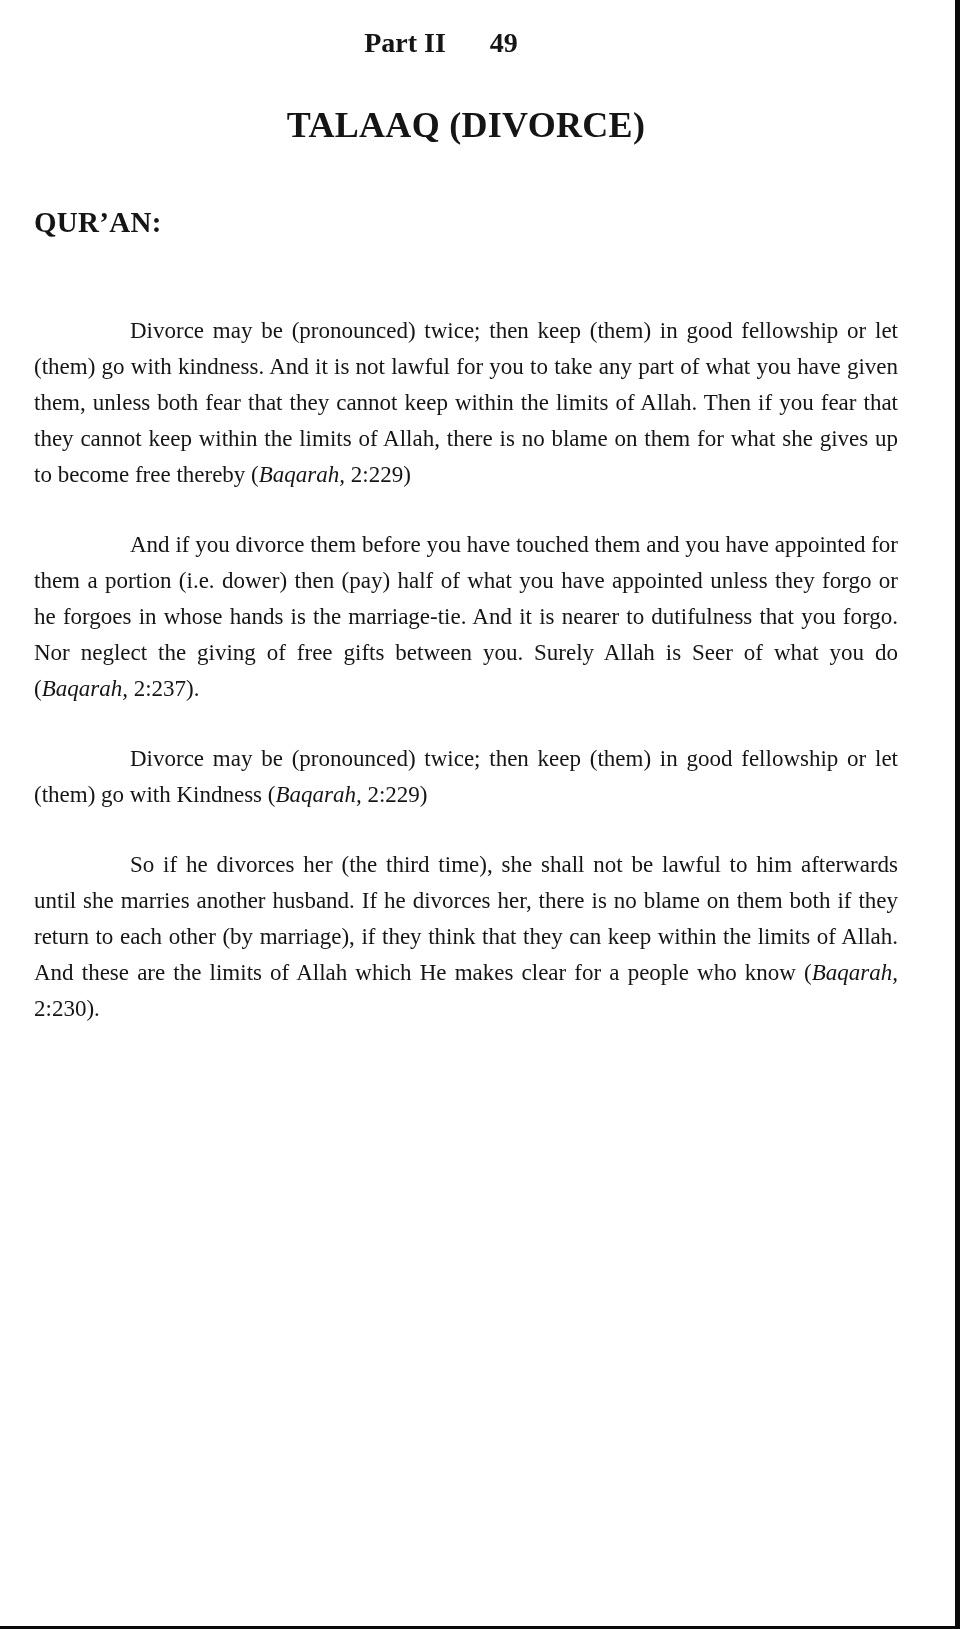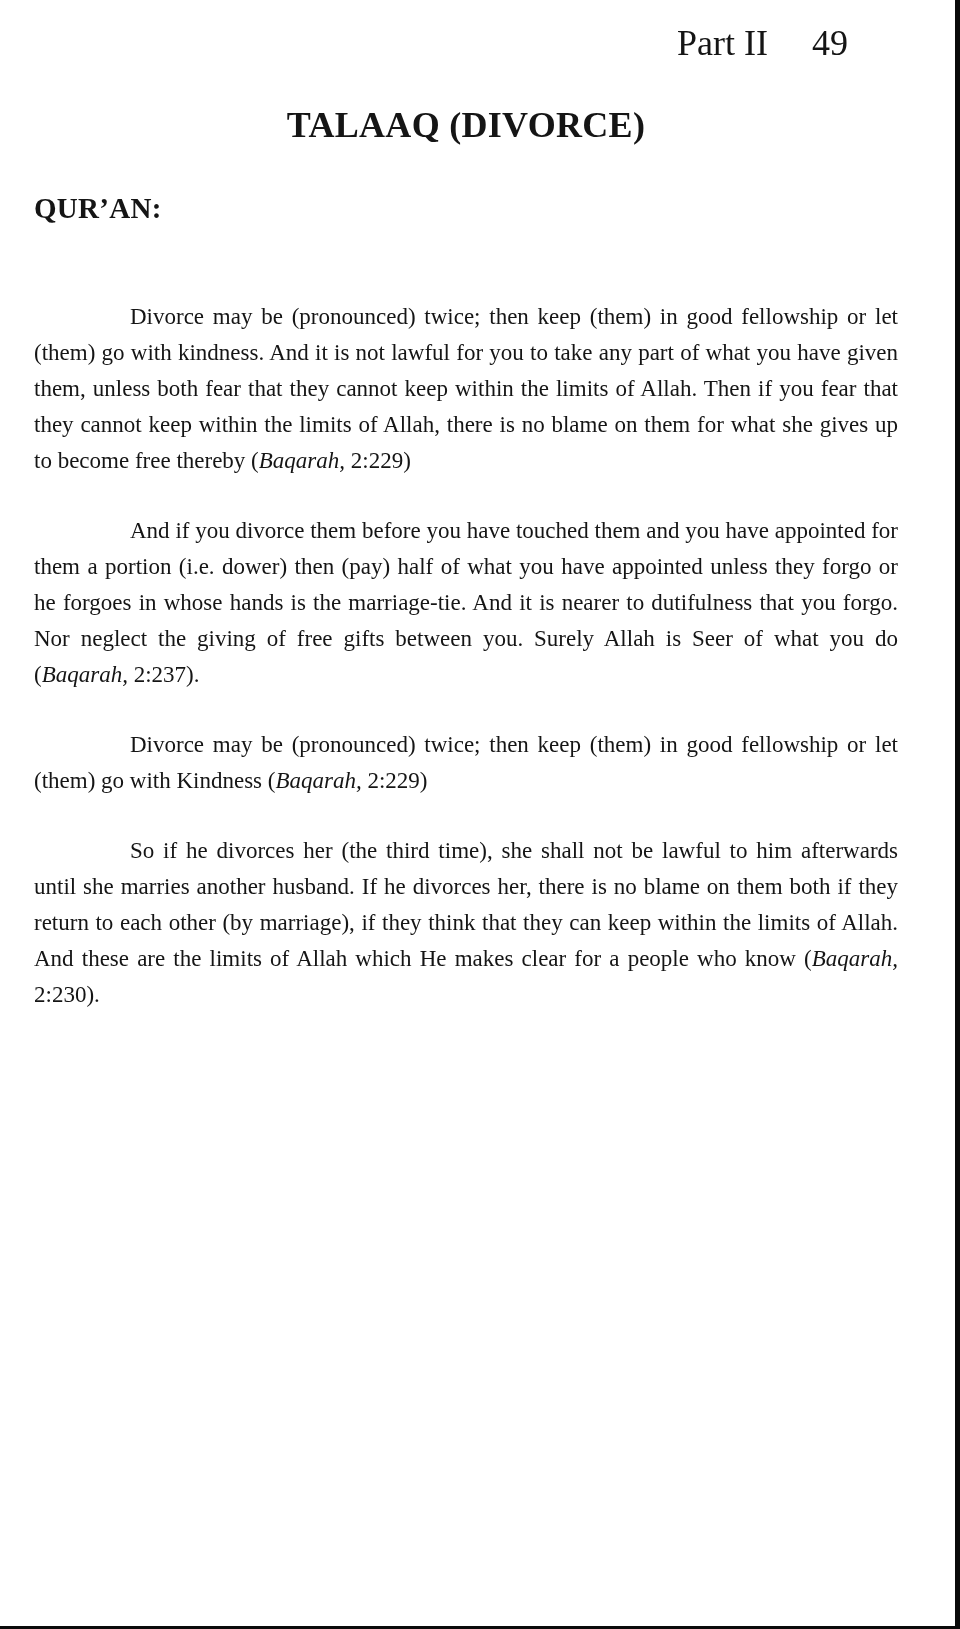--- a/index.html
+++ b/index.html
@@ -16,36 +16,37 @@
     color: #151515;
   }
   .page {
     box-sizing: border-box;
     width: 960px;
     padding: 26px 62px 0 34px;
   }
   .header-row {
     display: flex;
     align-items: baseline;
-    justify-content: flex-end;
-    font-size: 36px;
+    justify-content: center;
+    font-size: 28px;
     line-height: 34px;
+    font-weight: bold;
   }
   .h-center { text-align: center; }
   .h-right { margin-right: 50px; margin-left: 44px; }
   .it { font-style: italic; }
   .chapter-title {
     margin-top: 44px;
     text-align: center;
     font-weight: bold;
     font-size: 36px;
     letter-spacing: 0.3px;
   }
   .quran-heading {
-    margin-top: 46px;
+    margin-top: 60px;
     font-weight: bold;
     font-size: 29px;
     letter-spacing: 0.3px;
   }
   .body-text p {
     margin: 34px 0 0 0;
     font-size: 23px;
     line-height: 36px;
     text-align: justify;
     text-indent: 96px;

